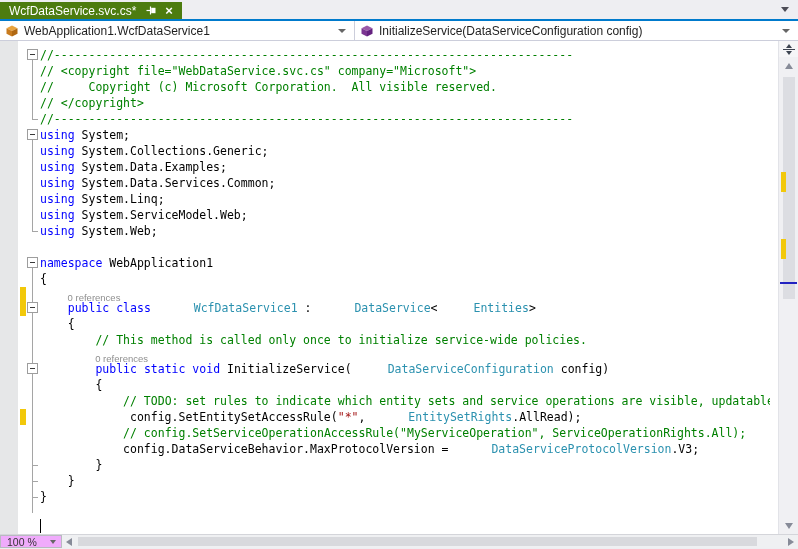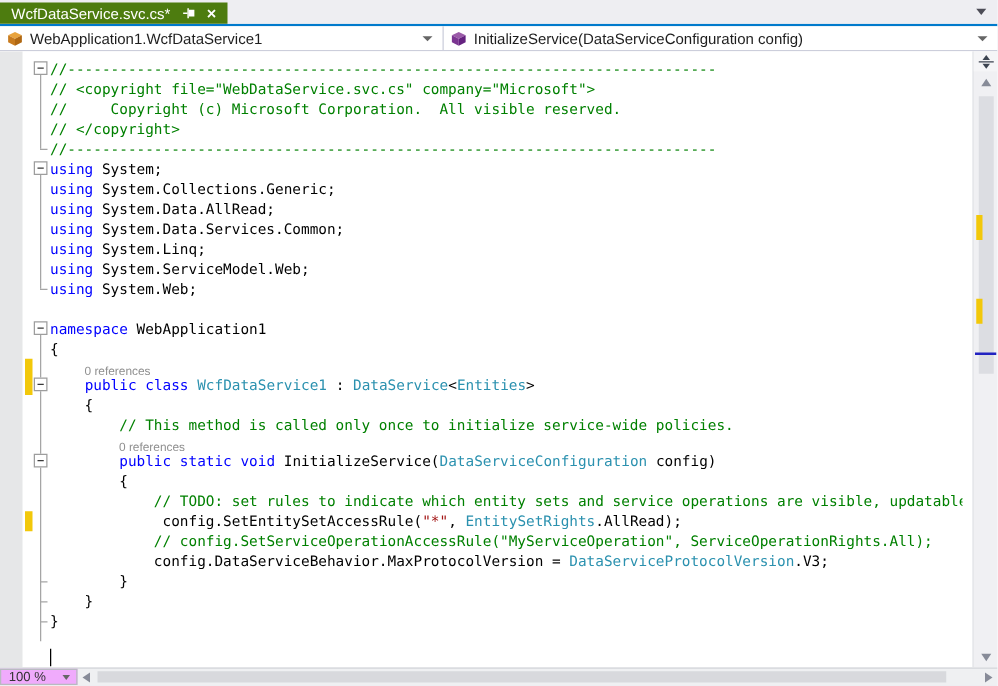--- a/index.html
+++ b/index.html
@@ -32,21 +32,21 @@
 
   
   .editor { position:relative; height:493px; background:#fff; overflow:hidden; }
   .ind-margin { position:absolute; left:0; top:0; bottom:0; width:18px; background:#e6e7e8; }
   #code-rows { position:absolute; left:0; top:6px; width:770px; overflow:hidden; }
   .row { position:relative; height:16px; white-space:pre; }
   .row.lens-row { height:13px;text-decoration:underline; }
   .codetext { display:block; margin-left:40px; font-family:"DejaVu Sans Mono", monospace;
               font-size:11.5px; line-height:16px; white-space:pre; }
   .tk-k { color:#0000ff; } .tk-p { color:#000000; } .tk-c { color:#008000; }
-  .tk-t { color:#2b91af; } .tk-s { color:#a31515; }
+  .tk-t { color:#2b91af;margin-left:36px; } .tk-s { color:#a31515; }
   .lens { display:inline-block; font-size:9.5px; color:#8f8f8f; line-height:13px; }
   .chg { position:absolute; left:20px; top:0; bottom:0; width:6px; background:#f2c80a; }
   .foldbox { position:absolute; left:27px; top:2px; width:11px; height:11px; background:#fff;
              border:1px solid #9d9d9d; display:flex; align-items:center; justify-content:center; }
   .foldbox .minus { width:5px; height:1px; background:#3a3a3a; }
   .tick { position:absolute; left:32px; top:8px; width:6px; height:0; border-top:1px solid #a5a5a5; }
   .vline { position:absolute; left:32px; width:1px; background:#a5a5a5; }
   #vline1 { top:19px;  height:59px; }
   #vline2 { top:99px;  height:91px; }
   #vline3 { top:227px; height:245px; }
@@ -143,21 +143,21 @@
     <div class="vline" id="vline2"></div>
     <div class="vline" id="vline3"></div>
     <div id="code-rows">
         <div class="row"><div class="foldbox"><div class="minus"></div></div><span class="codetext"><span class="tk-c">//---------------------------------------------------------------------------</span></span></div>
         <div class="row"><span class="codetext"><span class="tk-c">// &lt;copyright file="WebDataService.svc.cs" company="Microsoft"&gt;</span></span></div>
         <div class="row"><span class="codetext"><span class="tk-c">//     Copyright (c) Microsoft Corporation.  All visible reserved.</span></span></div>
         <div class="row"><span class="codetext"><span class="tk-c">// &lt;/copyright&gt;</span></span></div>
         <div class="row"><div class="tick"></div><span class="codetext"><span class="tk-c">//---------------------------------------------------------------------------</span></span></div>
         <div class="row"><div class="foldbox"><div class="minus"></div></div><span class="codetext"><span class="tk-k">using</span><span class="tk-p"> System;</span></span></div>
         <div class="row"><span class="codetext"><span class="tk-k">using</span><span class="tk-p"> System.Collections.Generic;</span></span></div>
-        <div class="row"><span class="codetext"><span class="tk-k">using</span><span class="tk-p"> System.Data.AllRead;</span></span></div>
+        <div class="row"><span class="codetext"><span class="tk-k">using</span><span class="tk-p"> System.Data.Examples;</span></span></div>
         <div class="row"><span class="codetext"><span class="tk-k">using</span><span class="tk-p"> System.Data.Services.Common;</span></span></div>
         <div class="row"><span class="codetext"><span class="tk-k">using</span><span class="tk-p"> System.Linq;</span></span></div>
         <div class="row"><span class="codetext"><span class="tk-k">using</span><span class="tk-p"> System.ServiceModel.Web;</span></span></div>
         <div class="row"><div class="tick"></div><span class="codetext"><span class="tk-k">using</span><span class="tk-p"> System.Web;</span></span></div>
         <div class="row"></div>
         <div class="row"><div class="foldbox"><div class="minus"></div></div><span class="codetext"><span class="tk-k">namespace</span><span class="tk-p"> WebApplication1</span></span></div>
         <div class="row"><span class="codetext"><span class="tk-p">{</span></span></div>
         <div class="row lens-row"><div class="chg"></div><span class="lens" style="margin-left: 67.6px;">0 references</span></div>
         <div class="row"><div class="chg"></div><div class="foldbox"><div class="minus"></div></div><span class="codetext"><span class="tk-p">    </span><span class="tk-k">public</span><span class="tk-p"> </span><span class="tk-k">class</span><span class="tk-p"> </span><span class="tk-t">WcfDataService1</span><span class="tk-p"> : </span><span class="tk-t">DataService</span><span class="tk-p">&lt;</span><span class="tk-t">Entities</span><span class="tk-p">&gt;</span></span></div>
         <div class="row"><span class="codetext"><span class="tk-p">    {</span></span></div>

